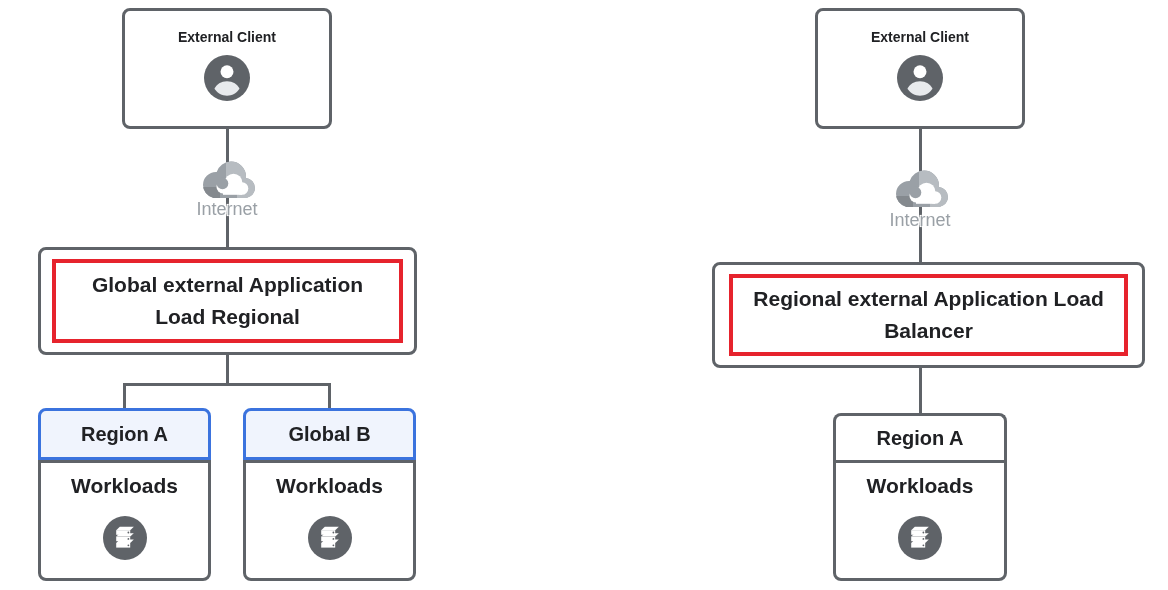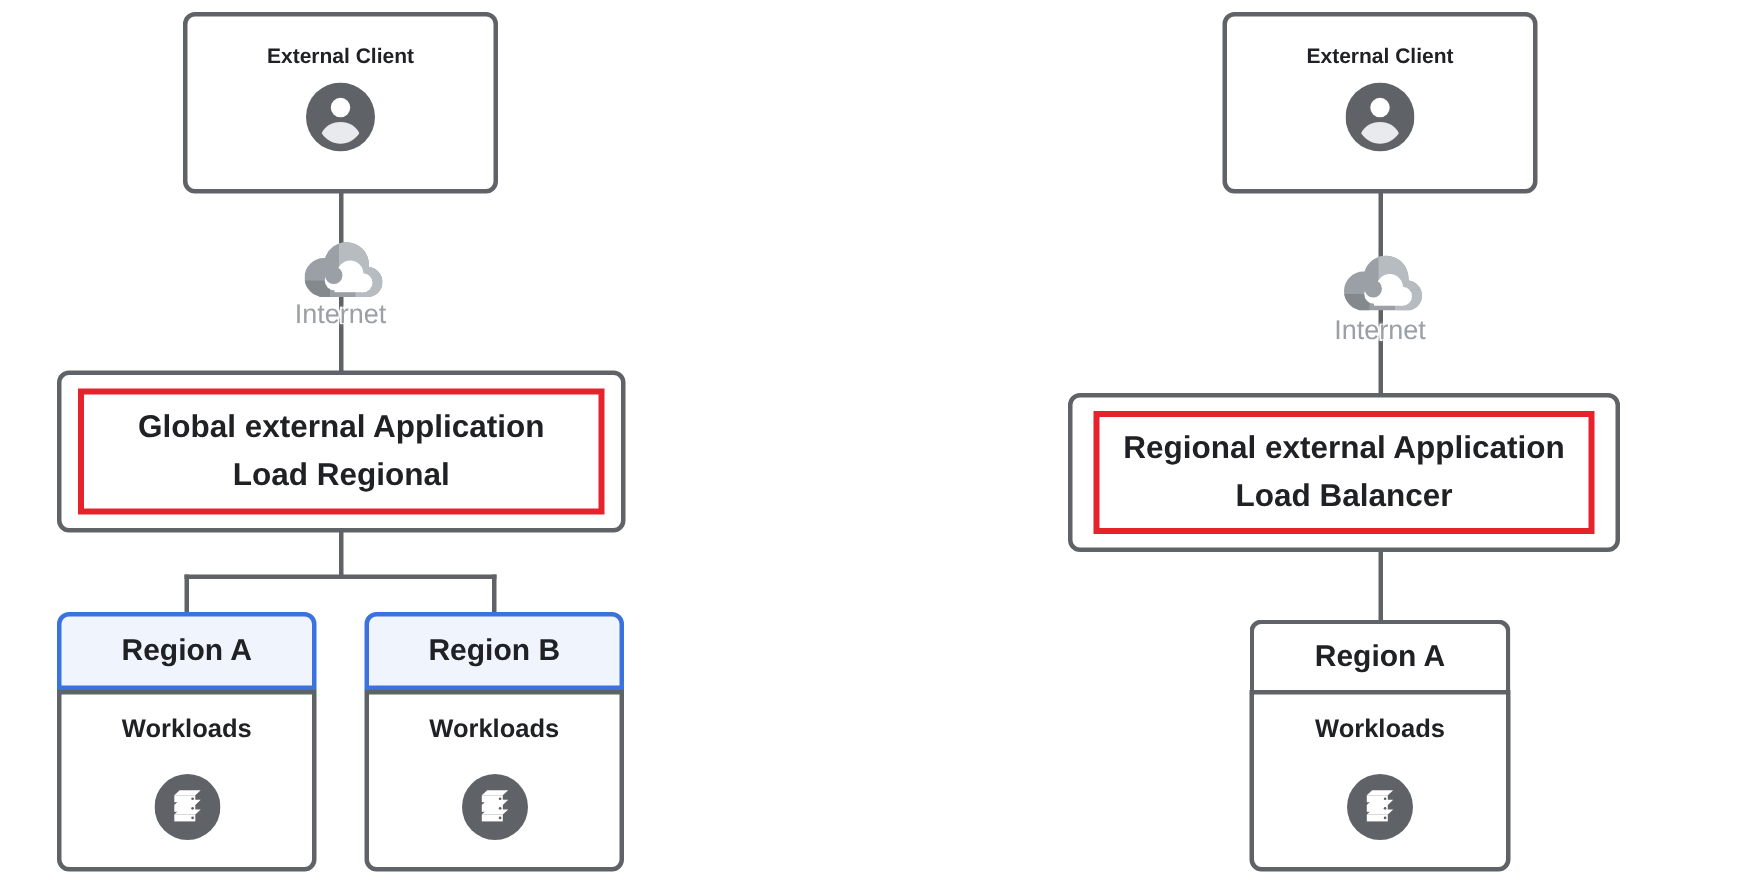--- a/index.html
+++ b/index.html
@@ -31,21 +31,21 @@
     border:3px solid var(--accent-blue,#3b73de);background:var(--region-fill-blue,#f0f4fd);
   }
   .region-header.plain{
     border:3px solid var(--border-gray,#5f6368);border-bottom:none;background:#fff;
   }
   .region-body{
     position:absolute;box-sizing:border-box;z-index:1;background:#fff;
     border:3px solid var(--border-gray,#5f6368);border-radius:0 0 8px 8px;
     display:flex;flex-direction:column;align-items:center;
   }
-  .workloads-label{margin-top:10px;font-size:17px;font-weight:bold;line-height:25px;}
+  .workloads-label{margin-top:10px;font-size:21px;font-weight:bold;line-height:25px;}
   .workloads-icon{margin-top:18px;}
   .internet-label{
     position:absolute;z-index:2;width:134px;text-align:center;font-size:18px;line-height:22px;
     color:var(--text-muted,#9aa0a6);
     text-shadow:0 0 3px #fff,0 0 3px #fff,1px 1px 0 #fff,-1px -1px 0 #fff,1px -1px 0 #fff,-1px 1px 0 #fff;
   }
   .cloud-wrap{position:absolute;z-index:1;width:64px;height:52px;}
   svg{display:block;}
 </style>
 </head>
@@ -116,21 +116,21 @@
       </g>
       <g fill="#5f6368">
         <circle cx="25.4" cy="16.5" r="0.9"></circle>
           <circle cx="25.4" cy="22.9" r="0.9"></circle>
           <circle cx="25.4" cy="29.3" r="0.9"></circle>
       </g>
     </svg>
   </div>
 
   <div class="region-header blue" style="left:243px;top:408px;width:173px;height:52px;">
-    <span>Region B</span>
+    <span>Global B</span>
   </div>
   <div class="region-body" style="left:243px;top:460px;width:173px;height:121px;">
     <div class="workloads-label">Workloads</div>
     <svg class="workloads-icon" width="44" height="44" viewBox="0 0 44 44">
       <circle cx="22" cy="22" r="22" fill="#5f6368"></circle>
       <g fill="#ffffff">
         <polygon points="13.2,14.2 16.8,10.8 30.8,10.8 27.2,14.2"></polygon>
           <rect x="13.2" y="14.2" width="14" height="4.6"></rect>
         <polygon points="13.2,20.6 16.8,17.2 30.8,17.2 27.2,20.6"></polygon>
           <rect x="13.2" y="20.6" width="14" height="4.6"></rect>
@@ -175,21 +175,21 @@
       </g>
       <circle cx="28" cy="33" r="6.5" fill="#ffffff"></circle>
       <circle cx="38.5" cy="28.5" r="8.8" fill="#ffffff"></circle>
       <circle cx="47" cy="34.5" r="6.3" fill="#ffffff"></circle>
       <rect x="28" y="31" width="19" height="9.8" fill="#ffffff"></rect>
       <circle cx="27.5" cy="29.5" r="5.8" fill="#9aa0a6"></circle>
     </svg>
   </div>
   <div class="internet-label" style="left:853px;top:209px;">Internet</div>
 
-  <div class="node lb-outer" style="left:712px;top:262px;width:368px;height:106px;padding:9px 14px;">
+  <div class="node lb-outer" style="left:712px;top:262px;width:433px;height:106px;padding:9px 14px;">
     <div class="red-frame">
       <span>Regional external Application Load Balancer</span>
     </div>
   </div>
 
   <div class="region-header plain" style="left:833px;top:413px;width:174px;height:47px;">
     <span>Region A</span>
   </div>
   <div class="region-body" style="left:833px;top:460px;width:174px;height:121px;">
     <div class="workloads-label">Workloads</div>

